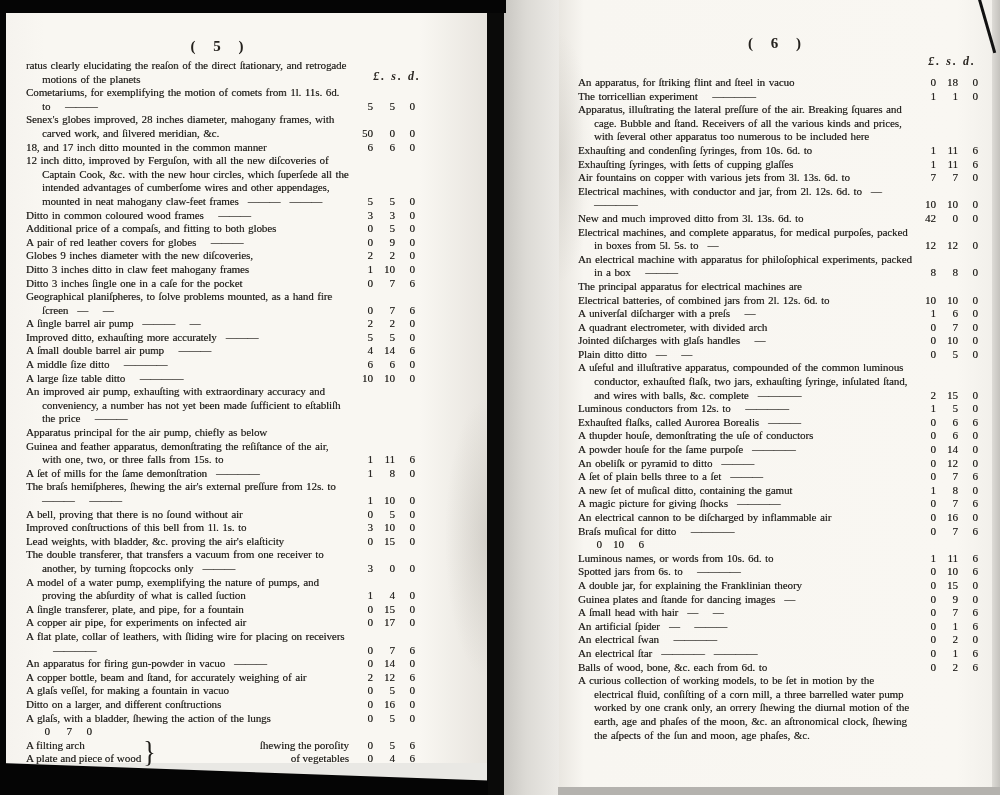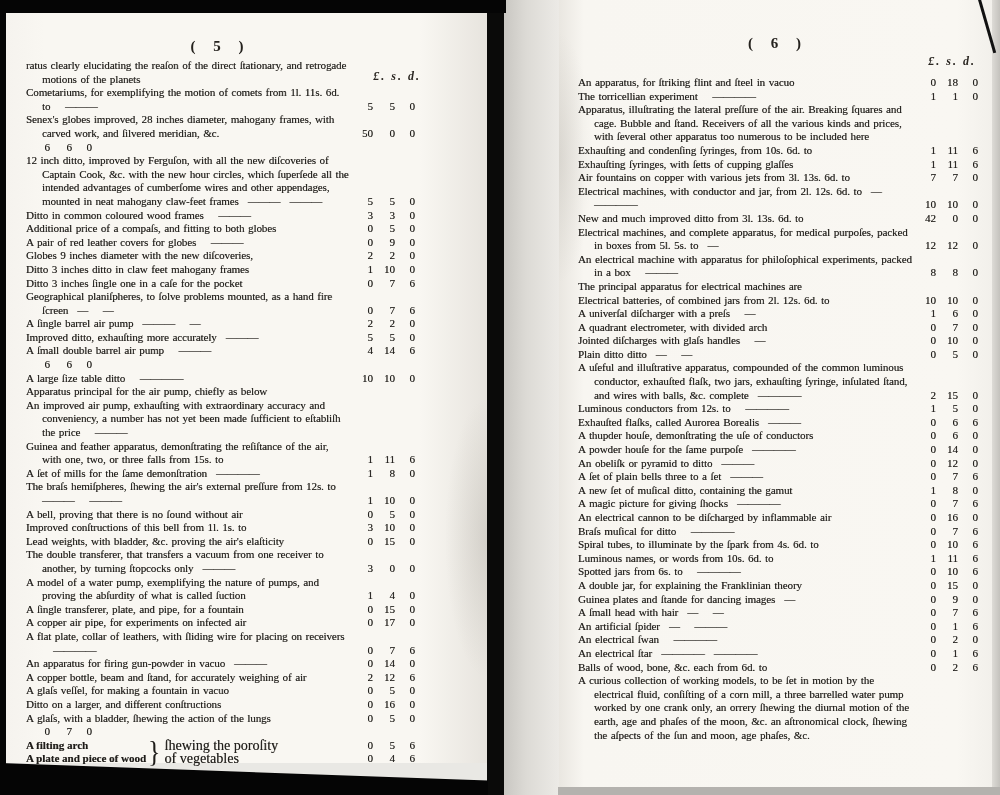--- a/index.html
+++ b/index.html
@@ -66,24 +66,24 @@
   .eprice{
     width:66px;display:grid;grid-template-columns:24px 22px 20px;
     font-size:11px;line-height:13.6px;flex:none;
     text-shadow:0.3px 0.3px 0 rgba(40,36,30,.55);
   }
   .eprice span{text-align:right;}
 
   
   .brace-row{display:flex;align-items:center;}
   .brace-items{font-size:11px;line-height:13.6px;white-space:nowrap;
-    text-shadow:0.3px 0.3px 0 rgba(40,36,30,.55);font-weight:bold;}
+    text-shadow:0.3px 0.3px 0 rgba(40,36,30,.55);}
   .brace-glyph{font-size:26px;line-height:26px;font-weight:normal;
     margin:0 4px 0 2px;transform:scaleY(1.15);}
-  .brace-caption{flex:1;text-align:left;font-size:14px;line-height:13.6px;
+  .brace-caption{flex:1;text-align:right;font-size:11px;line-height:13.6px;
     text-shadow:0.3px 0.3px 0 rgba(40,36,30,.55);}
   .brace-prices{width:66px;flex:none;}
   .brace-prices .eprice{width:66px;}
 </style>
 </head>
 <body>
 
 <div class="spread">
 
   <div class="page page-left">
@@ -108,20 +108,21 @@
         </div>
         <div class="entry">
           <div class="etext">Senex's globes improved, 28 inches diameter, mahogany frames, with carved work, and ſilvered meridian, &amp;c.</div>
           <div class="eprice">
             <span>50</span>
             <span>0</span>
             <span>0</span>
           </div>
         </div>
         <div class="entry">
+          <div class="etext">18, and 17 inch ditto mounted in the common manner</div>
           <div class="eprice">
             <span>6</span>
             <span>6</span>
             <span>0</span>
           </div>
         </div>
         <div class="entry">
           <div class="etext">12 inch ditto, improved by Ferguſon, with all the new diſcoveries of Captain Cook, &amp;c. with the new hour circles, which ſuperſede all the intended advantages of cumberſome wires and other appendages, mounted in neat mahogany claw-feet frames  ———  ———</div>
           <div class="eprice">
             <span>5</span>
@@ -203,44 +204,45 @@
         </div>
         <div class="entry">
           <div class="etext">A ſmall double barrel air pump  ———</div>
           <div class="eprice">
             <span>4</span>
             <span>14</span>
             <span>6</span>
           </div>
         </div>
         <div class="entry">
+          <div class="etext">A middle ſize ditto  ————</div>
           <div class="eprice">
             <span>6</span>
             <span>6</span>
             <span>0</span>
           </div>
         </div>
         <div class="entry">
           <div class="etext">A large ſize table ditto  ————</div>
           <div class="eprice">
             <span>10</span>
             <span>10</span>
             <span>0</span>
           </div>
         </div>
         <div class="entry">
+          <div class="etext">An improved air pump, exhauſting with extraordinary accuracy and conveniency, a number has not yet been made ſufficient to eſtabliſh the price  ———</div>
+          <div class="eprice">
+            <span></span>
+            <span></span>
+            <span></span>
+          </div>
+        </div>
+        <div class="entry">
           <div class="etext">Apparatus principal for the air pump, chiefly as below</div>
-          <div class="eprice">
-            <span></span>
-            <span></span>
-            <span></span>
-          </div>
-        </div>
-        <div class="entry">
-          <div class="etext">An improved air pump, exhauſting with extraordinary accuracy and conveniency, a number has not yet been made ſufficient to eſtabliſh the price  ———</div>
           <div class="eprice">
             <span></span>
             <span></span>
             <span></span>
           </div>
         </div>
         <div class="entry">
           <div class="etext">Guinea and feather apparatus, demonſtrating the reſiſtance of the air, with one, two, or three falls from 15s. to</div>
           <div class="eprice">
             <span>1</span>
@@ -615,21 +617,20 @@
         </div>
         <div class="entry">
           <div class="etext">Braſs muſical for ditto  ————</div>
           <div class="eprice">
             <span>0</span>
             <span>7</span>
             <span>6</span>
           </div>
         </div>
         <div class="entry">
-          <div class="etext">Spiral tubes, to illuminate by the ſpark from 4s. 6d. to</div>
           <div class="eprice">
             <span>0</span>
             <span>10</span>
             <span>6</span>
           </div>
         </div>
         <div class="entry">
           <div class="etext">Luminous names, or words from 10s. 6d. to</div>
           <div class="eprice">
             <span>1</span>

